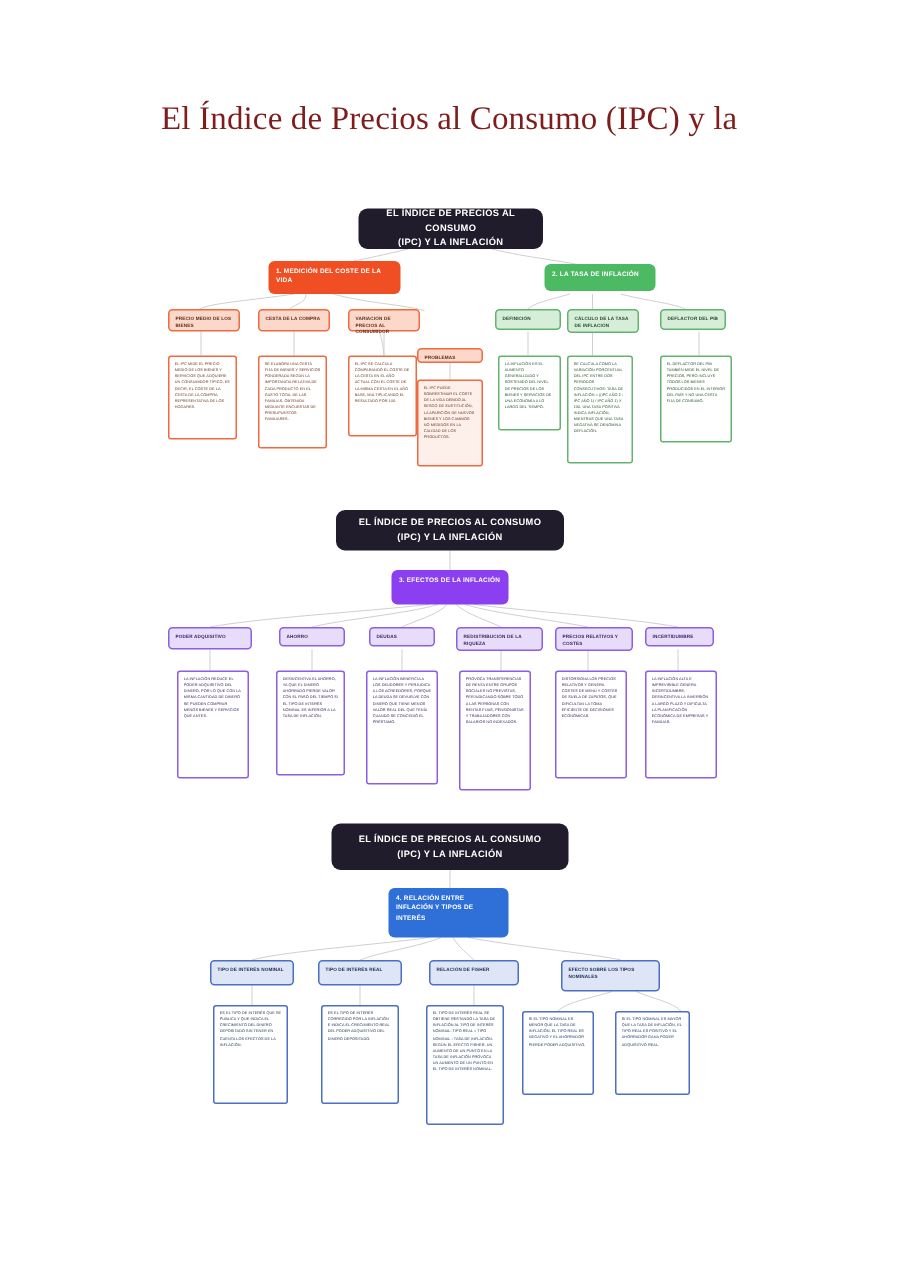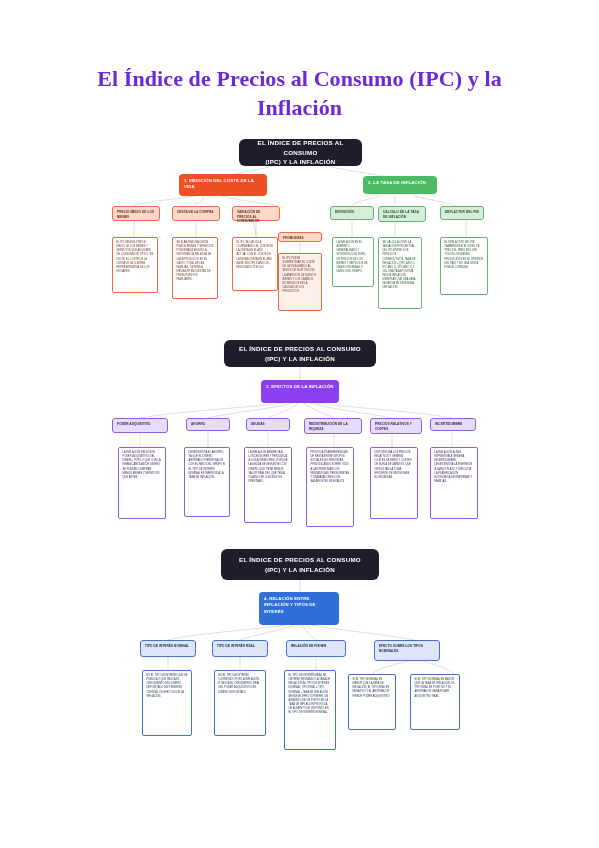--- a/index.html
+++ b/index.html
@@ -1,22 +1,22 @@
 <!DOCTYPE html>
 <html><head>
 <meta charset="utf-8">
 <style>
   html,body{margin:0;padding:0;background:#fdfdfd;}
   body{width:599px;height:848px;font-family:"Liberation Sans",sans-serif;-webkit-font-smoothing:antialiased;}
   .page{position:relative;width:599px;height:848px;overflow:hidden;background:#fff;}
 
   .doc-title{
     position:absolute;left:60px;top:64px;width:479px;text-align:center;
-    font-family:"Liberation Serif",serif;color:#6d28d9;font-size:22px;line-height:1.32;
-    font-weight:700;letter-spacing:.1px;
+    font-family:"Liberation Serif",serif;color:#7f1d1d;font-size:22px;line-height:1.32;
+    font-weight:400;letter-spacing:.1px;
   }
 
   .svg-layer{position:absolute;left:0;top:0;width:599px;height:848px;pointer-events:none;}
 
   .node{position:absolute;box-sizing:border-box;}
 
   .hdr{
     background:#201c2b;color:#fff;border-radius:6px;
     display:flex;align-items:center;justify-content:center;text-align:center;
     font-size:6.2px;font-weight:700;letter-spacing:.25px;line-height:1.55;padding:3px 6px;
@@ -51,21 +51,20 @@
   .leaf.l-blue{border:.55px solid #4a6fc4;color:#1b2e52;}
   .leaf.l-orange-fill{border:.55px solid #f0693f;background:#fdf0ea;color:#6b3420;}
 </style>
 </head>
 <body>
 
 <div class="page">
 
   <div class="doc-title">
     <div>El Índice de Precios al Consumo (IPC) y la</div>
-    <div>Inflación</div>
   </div>
 
   <svg class="svg-layer" viewBox="0 0 599 848">
     <g fill="none" stroke="#c9c9c9" stroke-width="0.6">
 
       <path d="M272,166 C248,172 232,174 224,178"></path>
       <path d="M328,166 C352,172 378,174 392,178"></path>
       <path d="M196,196 C170,200 140,202 133,206"></path>
       <path d="M204,196 C204,202 198,202 193,206"></path>
       <path d="M222,196 C244,202 268,203 283,207"></path>

